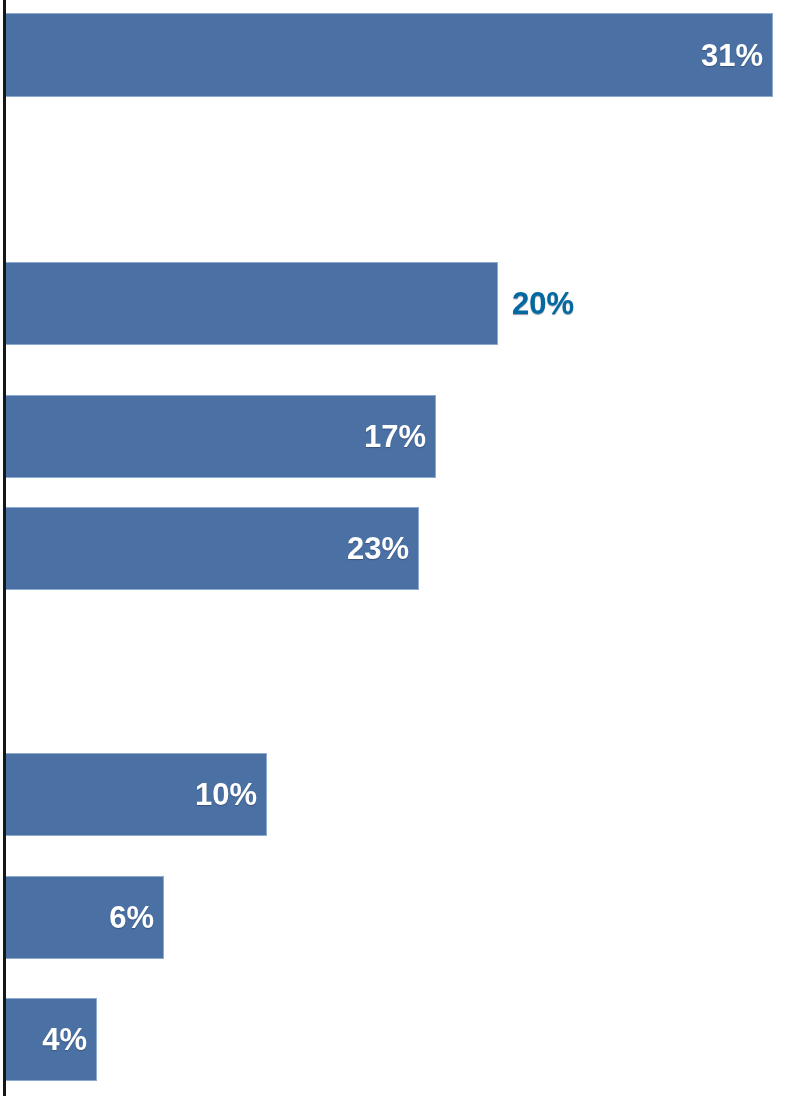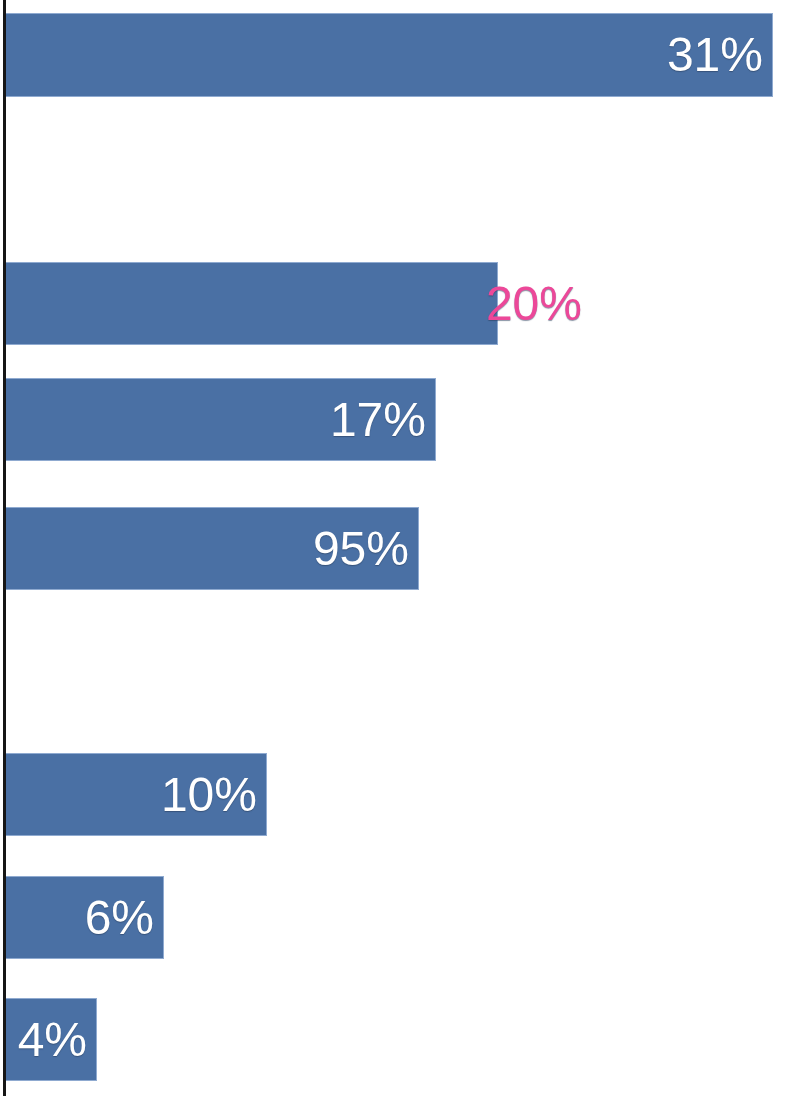--- a/index.html
+++ b/index.html
@@ -61,22 +61,22 @@
     position: absolute;
     top: 0;
     height: 100%;
     display: flex;
     align-items: center;
     justify-content: flex-end;
     padding-right: 10px;
     box-sizing: border-box;
     color: #ffffff;
     font-family: "Liberation Sans", sans-serif;
-    font-size: 48px;
-    font-weight: 400;
+    font-size: 31px;
+    font-weight: 700;
     line-height: 1;
     letter-spacing: 0px;
     white-space: nowrap;
     text-shadow: 0px 1px 1px rgba(40,60,90,0.55);
     z-index: 3;
   }
 </style>
 </head>
 <body>
 
@@ -85,31 +85,31 @@
   <div id="plot-area">
 
     <div class="bar-row" style="top: 13px; height: 84px;">
       <div class="bar" style="width: 767px; background: rgb(74, 112, 164); border-color: rgb(143, 170, 208);"></div>
       <div class="bar-label" style="left: 6px; width: 767px; color: rgb(255, 255, 255);">31%</div>
     </div>
 
 
     <div class="bar-row" style="top: 262px; height: 83px;">
       <div class="bar" style="width: 492px; background: rgb(74, 112, 164); border-color: rgb(143, 170, 208);"></div>
-      <div class="bar-label" style="left: 20px; width: 572px; color: #ec4899;">20%</div>
+      <div class="bar-label" style="left: 12px; width: 572px; color: #0369a1;">20%</div>
     </div>
 
-    <div class="bar-row" style="top: 378px; height: 83px;">
+    <div class="bar-row" style="top: 395px; height: 83px;">
       <div class="bar" style="width: 430px; background: rgb(74, 112, 164); border-color: rgb(143, 170, 208);"></div>
       <div class="bar-label" style="left: 6px; width: 430px; color: rgb(255, 255, 255);">17%</div>
     </div>
 
     <div class="bar-row" style="top: 507px; height: 83px;">
       <div class="bar" style="width: 413px; background: rgb(74, 112, 164); border-color: rgb(143, 170, 208);"></div>
-      <div class="bar-label" style="left: 6px; width: 413px; color: rgb(255, 255, 255);">95%</div>
+      <div class="bar-label" style="left: 6px; width: 413px; color: rgb(255, 255, 255);">23%</div>
     </div>
 
 
     <div class="bar-row" style="top: 753px; height: 83px;">
       <div class="bar" style="width: 261px; background: rgb(74, 112, 164); border-color: rgb(143, 170, 208);"></div>
       <div class="bar-label" style="left: 6px; width: 261px; color: rgb(255, 255, 255);">10%</div>
     </div>
 
     <div class="bar-row" style="top: 876px; height: 83px;">
       <div class="bar" style="width: 158px; background: rgb(74, 112, 164); border-color: rgb(143, 170, 208);"></div>

